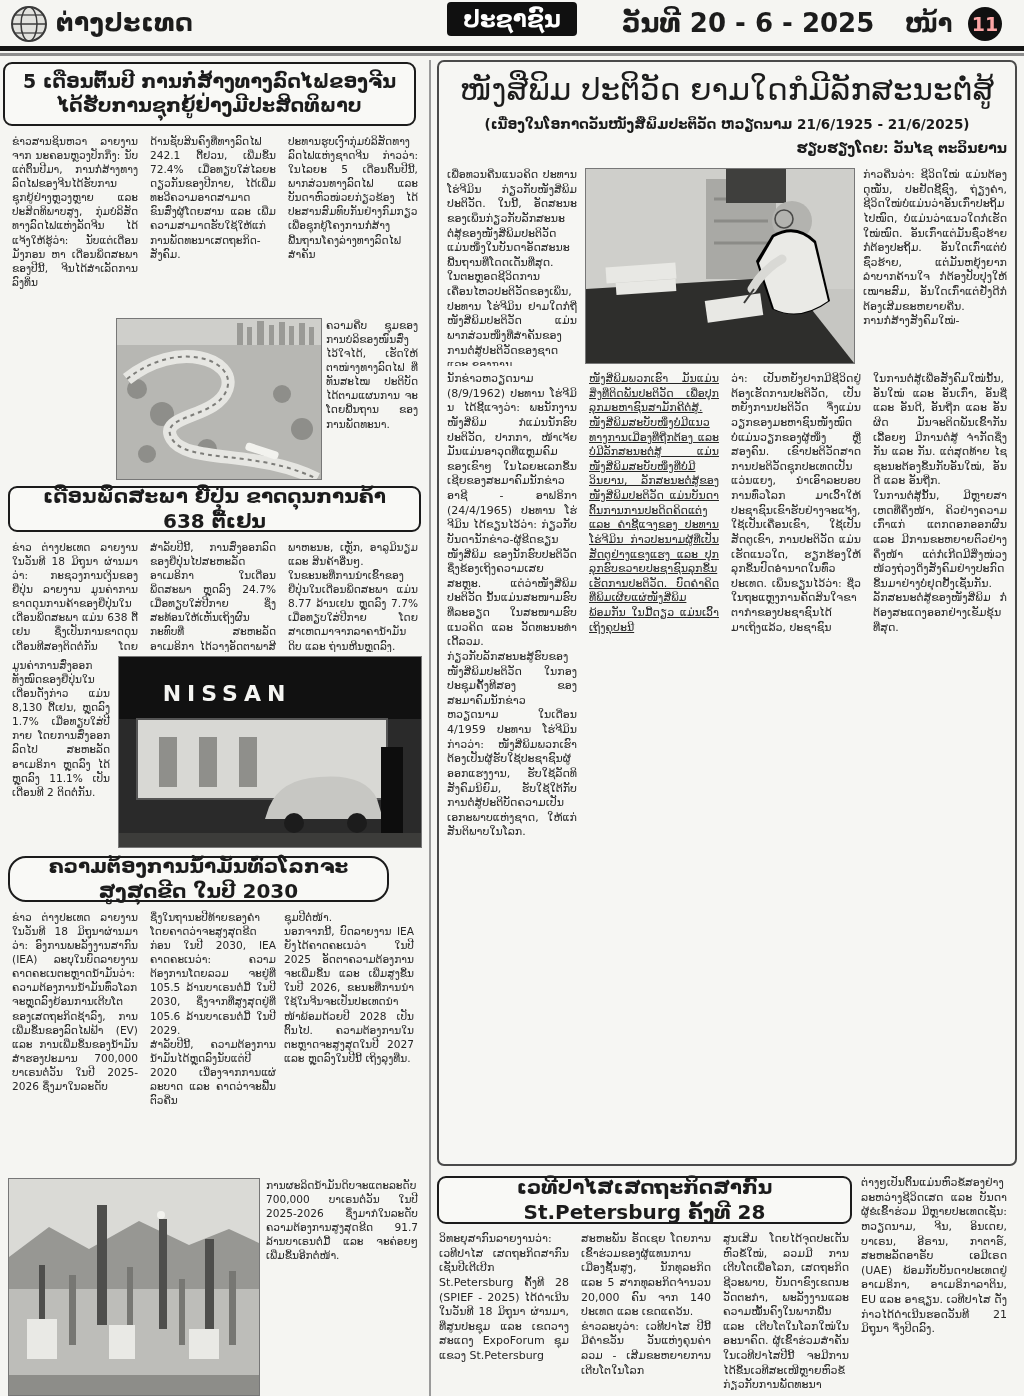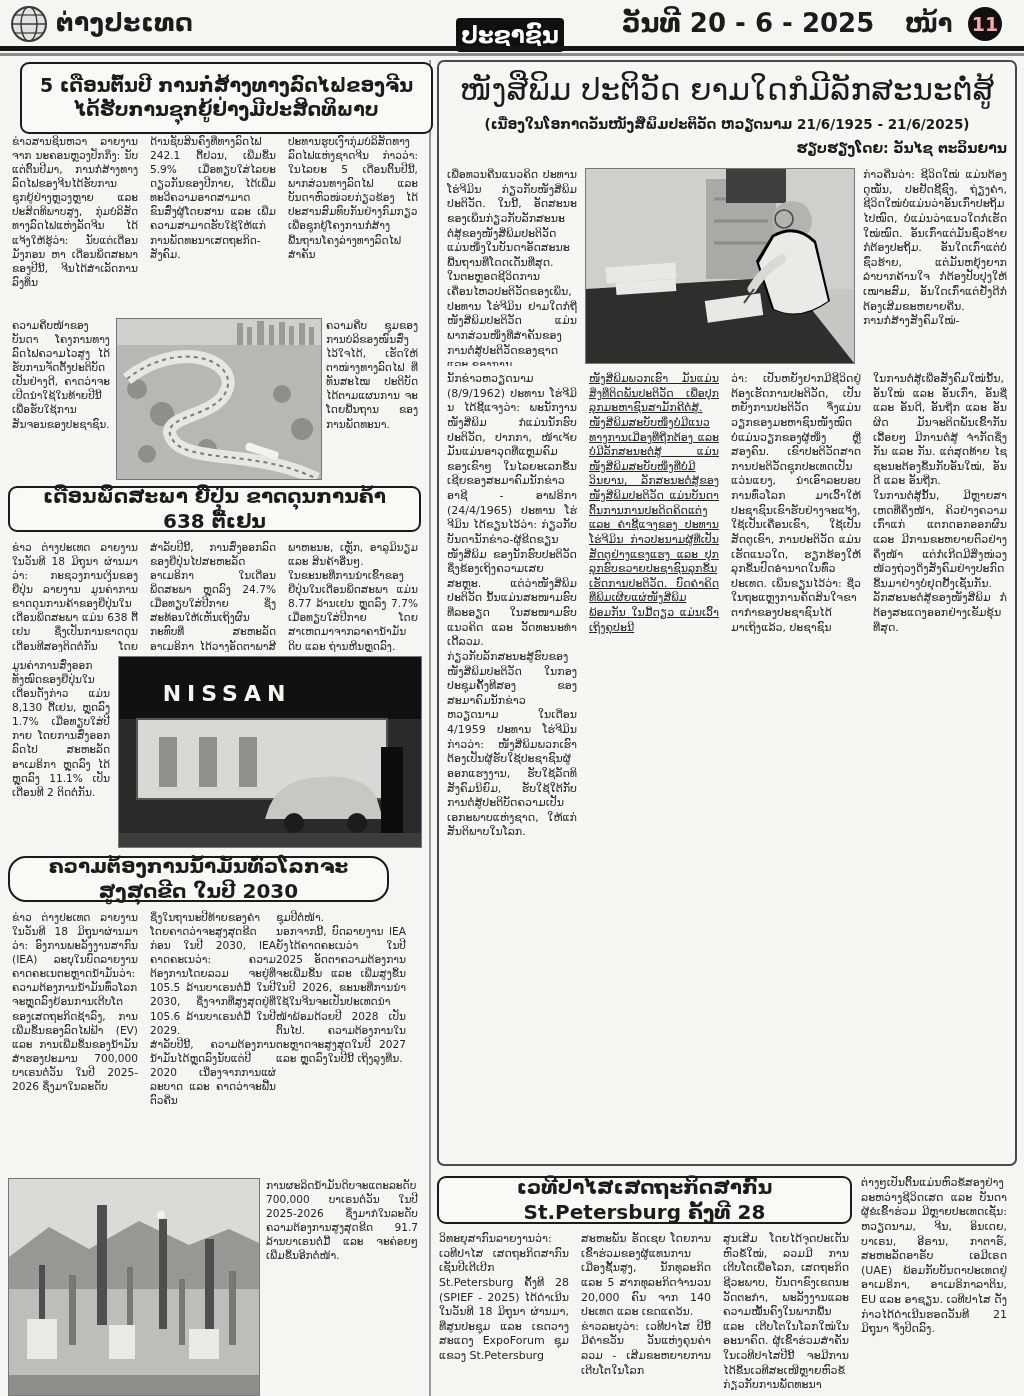--- a/index.html
+++ b/index.html
@@ -43,33 +43,32 @@
   <div class="abs" style="left:10px;top:5px;width:38px;height:38px;">
     <svg width="38" height="38" viewBox="0 0 38 38">
       <circle cx="19" cy="19" r="17" fill="#e2e2de" stroke="#3a3a3a" stroke-width="2"></circle>
       <ellipse cx="19" cy="19" rx="8" ry="17" fill="none" stroke="#3a3a3a" stroke-width="1.5"></ellipse>
       <line x1="2" y1="19" x2="36" y2="19" stroke="#3a3a3a" stroke-width="1.5"></line>
       <line x1="4" y1="10" x2="34" y2="10" stroke="#3a3a3a" stroke-width="1.2"></line>
       <line x1="4" y1="28" x2="34" y2="28" stroke="#3a3a3a" stroke-width="1.2"></line>
     </svg>
   </div>
   <div class="abs section-title" style="left:56px;top:8px;">ຕ່າງປະເທດ</div>
-  <div class="abs masthead" style="left:447px;top:18px;width:108px;height:34px;margin-left:9px;">ປະຊາຊົນ</div>
+  <div class="abs masthead" style="left:447px;top:2px;width:130px;height:34px;">ປະຊາຊົນ</div>
   <div class="abs date" style="left:622px;top:8px;">ວັນທີ 20 - 6 - 2025</div>
   <div class="abs pagelabel" style="left:905px;top:10px;">ໜ້າ</div>
   <div class="abs pagenum" style="left:968px;top:7px;">11</div>
   <div class="abs rule1" style="top:46px;"></div>
   <div class="abs rule2" style="top:53px;"></div>
   <div class="abs vdivider" style="left:429px;top:60px;height:1336px;"></div>
 
-  <div class="abs hbox h-two" style="left:20px;top:62px;width:413px;height:72px;">5 ເດືອນຕົ້ນປີ ການກໍ່ສ້າງທາງລົດໄຟຂອງຈີນ ໄດ້ຮັບການຊຸກຍູ້ຢ່າງມີປະສິດທິພາບ</div>
+  <div class="abs hbox h-two" style="left:3px;top:62px;width:413px;height:64px;">5 ເດືອນຕົ້ນປີ ການກໍ່ສ້າງທາງລົດໄຟຂອງຈີນ ໄດ້ຮັບການຊຸກຍູ້ຢ່າງມີປະສິດທິພາບ</div>
   <div class="abs col" style="left:12px;top:134px;width:126px;height:178px;">ຂ່າວສານຊິນຫວາ ລາຍງານ ຈາກ ນະຄອນຫຼວງປັກກິ່ງ: ນັບແຕ່ຕົ້ນປີມາ, ການກໍ່ສ້າງທາງລົດໄຟຂອງຈີນໄດ້ຮັບການຊຸກຍູ້ຢ່າງຫຼວງຫຼາຍ ແລະ ປະສິດທິພາບສູງ, ກຸ່ມບໍລິສັດທາງລົດໄຟແຫ່ງລັດຈີນ ໄດ້ແຈ້ງໃຫ້ຮູ້ວ່າ: ນັບແຕ່ເດືອນມັງກອນ ຫາ ເດືອນພຶດສະພາຂອງປີນີ້, ຈີນໄດ້ສຳເລັດການລົງທຶນ</div>
-  <div class="abs col" style="left:150px;top:134px;width:126px;height:178px;">ດ້ານຊັບສິນຄົງທີ່ທາງລົດໄຟ 242.1 ຕື້ຢວນ, ເພີ່ມຂຶ້ນ 5.9% ເມື່ອທຽບໃສ່ໄລຍະດຽວກັນຂອງປີກາຍ, ໄດ້ເພີ່ມທະວີຄວາມອາດສາມາດຂົນສົ່ງຜູ້ໂດຍສານ ແລະ ເພີ່ມຄວາມສາມາດຮັບໃຊ້ໃຫ້ແກ່ການພັດທະນາເສດຖະກິດ-ສັງຄົມ.</div>
+  <div class="abs col" style="left:150px;top:134px;width:126px;height:178px;">ດ້ານຊັບສິນຄົງທີ່ທາງລົດໄຟ 242.1 ຕື້ຢວນ, ເພີ່ມຂຶ້ນ 72.4% ເມື່ອທຽບໃສ່ໄລຍະດຽວກັນຂອງປີກາຍ, ໄດ້ເພີ່ມທະວີຄວາມອາດສາມາດຂົນສົ່ງຜູ້ໂດຍສານ ແລະ ເພີ່ມຄວາມສາມາດຮັບໃຊ້ໃຫ້ແກ່ການພັດທະນາເສດຖະກິດ-ສັງຄົມ.</div>
   <div class="abs col" style="left:288px;top:134px;width:130px;height:178px;">ປະທານຮູບເງົາກຸ່ມບໍລິສັດທາງລົດໄຟແຫ່ງຊາດຈີນ ກ່າວວ່າ: ໃນໄລຍະ 5 ເດືອນຕົ້ນປີນີ້, ພາກສ່ວນທາງລົດໄຟ ແລະ ບັນດາຫົວໜ່ວຍກ່ຽວຂ້ອງ ໄດ້ປະສານສົມທົບກັນຢ່າງກົມກຽວ ເພື່ອຊຸກຍູ້ໂຄງການກໍ່ສ້າງພື້ນຖານໂຄງລ່າງທາງລົດໄຟສຳຄັນ</div>
-  <div class="abs col" style="left:12px;top:318px;width:98px;height:160px;">ຄວາມຄືບໜ້າຂອງບັນດາ ໂຄງການທາງລົດໄຟຄວາມໄວສູງ ໄດ້ຮັບການຈັດຕັ້ງປະຕິບັດເປັນຢ່າງດີ, ຄາດວ່າຈະເປີດນຳໃຊ້ໃນທ້າຍປີນີ້ ເພື່ອຮັບໃຊ້ການສັນຈອນຂອງປະຊາຊົນ.</div>
   <div class="abs photo" style="left:116px;top:318px;width:204px;height:160px;">
     <svg width="204" height="160" viewBox="0 0 204 160">
       <rect width="204" height="160" fill="#b7b7b3"></rect>
       <rect y="0" width="204" height="26" fill="#cfcfcb"></rect>
       <g fill="#9a9a96">
         <rect x="120" y="4" width="6" height="22"></rect>
           <rect x="130" y="8" width="5" height="18"></rect>
         <rect x="140" y="2" width="7" height="24"></rect>
           <rect x="152" y="6" width="5" height="20"></rect>
         <rect x="162" y="3" width="6" height="23"></rect>
@@ -115,21 +114,21 @@
         <circle cx="238" cy="166" r="10" fill="#1c1c1c"></circle>
       <rect x="262" y="90" width="22" height="86" fill="#0d0d0d"></rect>
       <rect x="0" y="176" width="302" height="14" fill="#3c3c3a"></rect>
     </svg>
   </div>
 
   <div class="abs hbox h-one" style="left:8px;top:856px;width:381px;height:46px;border-radius:18px;">ຄວາມຕ້ອງການນໍ້າມັນທົ່ວໂລກຈະສູງສຸດຂີດ ໃນປີ 2030</div>
   <div class="abs col" style="left:12px;top:910px;width:126px;height:260px;">ຂ່າວ ຕ່າງປະເທດ ລາຍງານ ໃນວັນທີ 18 ມິຖຸນາຜ່ານມາວ່າ: ອົງການພະລັງງານສາກົນ (IEA) ລະບຸໃນບົດລາຍງານຄາດຄະເນຕະຫຼາດນໍ້າມັນວ່າ: ຄວາມຕ້ອງການນໍ້າມັນທົ່ວໂລກຈະຫຼຸດລົງຍ້ອນການເຕີບໂຕຂອງເສດຖະກິດຊ້າລົງ, ການເພີ່ມຂຶ້ນຂອງລົດໄຟຟ້າ (EV) ແລະ ການເພີ່ມຂຶ້ນຂອງນໍ້າມັນສຳຮອງປະມານ 700,000 ບາເຣນຕໍ່ວັນ ໃນປີ 2025-2026 ຊຶ່ງມາໃນລະດັບ</div>
   <div class="abs col" style="left:150px;top:910px;width:126px;height:260px;">ຊຶ່ງໃນຖານະປີທ້າຍຂອງຄຳ ໂດຍຄາດວ່າຈະສູງສຸດຂີດກ່ອນ ໃນປີ 2030, IEA ຄາດຄະເນວ່າ: ຄວາມຕ້ອງການໂດຍລວມ ຈະຢູ່ທີ່ 105.5 ລ້ານບາເຣນຕໍ່ມື້ ໃນປີ 2030, ຊຶ່ງຈາກທີ່ສູງສຸດຢູ່ທີ່ 105.6 ລ້ານບາເຣນຕໍ່ມື້ ໃນປີ 2029.
 ສໍາລັບປີນີ້, ຄວາມຕ້ອງການນໍ້າມັນໄດ້ຫຼຸດລົງນັບແຕ່ປີ 2020 ເນື່ອງຈາກການແຜ່ລະບາດ ແລະ ຄາດວ່າຈະຟື້ນຕົວຄືນ</div>
-  <div class="abs col" style="left:276px;top:910px;width:130px;height:260px;">ຊຸມປີຕໍ່ໜ້າ.
+  <div class="abs col" style="left:284px;top:910px;width:130px;height:260px;">ຊຸມປີຕໍ່ໜ້າ.
 ນອກຈາກນີ້, ບົດລາຍງານ IEA ຍັງໄດ້ຄາດຄະເນວ່າ ໃນປີ 2025 ອັດຕາຄວາມຕ້ອງການ ຈະເພີ່ມຂຶ້ນ ແລະ ເພີ່ມສູງຂຶ້ນໃນປີ 2026, ຂະນະທີ່ການນຳໃຊ້ໃນຈີນຈະເປັນປະເທດນຳໜ້າພ້ອມດ້ວຍປີ 2028 ເປັນຕົ້ນໄປ. ຄວາມຕ້ອງການໃນຕະຫຼາດຈະສູງສຸດໃນປີ 2027 ແລະ ຫຼຸດລົງໃນປີນີ້ ເຖິງລຸງທີ່ນ.</div>
   <div class="abs photo" style="left:8px;top:1178px;width:250px;height:216px;">
     <svg width="250" height="216" viewBox="0 0 250 216">
       <rect width="250" height="216" fill="#dadad6"></rect>
       <path d="M0,78 L40,48 L80,70 L130,42 L180,66 L220,50 L250,64 L250,216 L0,216 Z" fill="#979793"></path>
       <rect y="110" width="250" height="106" fill="#bdbdb9"></rect>
       <g fill="#4e4e4c">
         <rect x="88" y="26" width="10" height="120"></rect>
           <rect x="150" y="40" width="8" height="110"></rect>
         <rect x="196" y="60" width="9" height="96"></rect>

